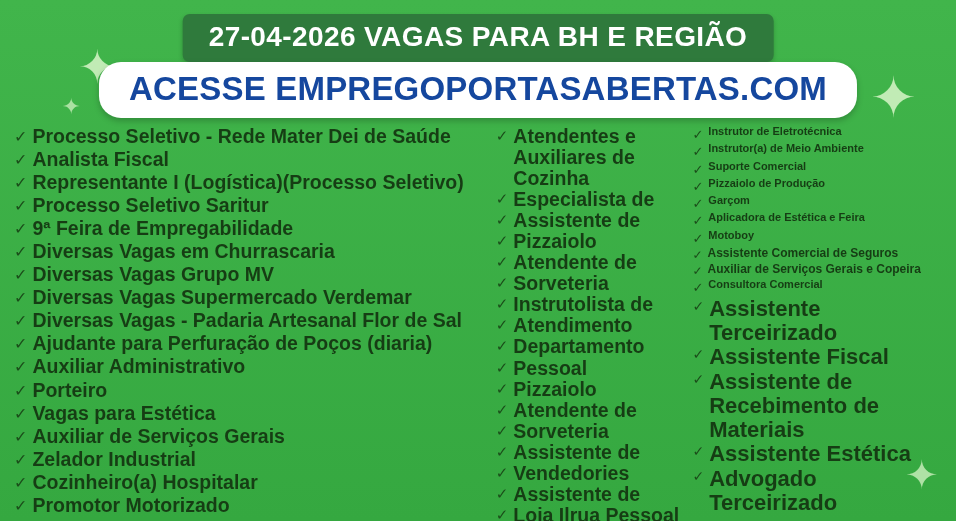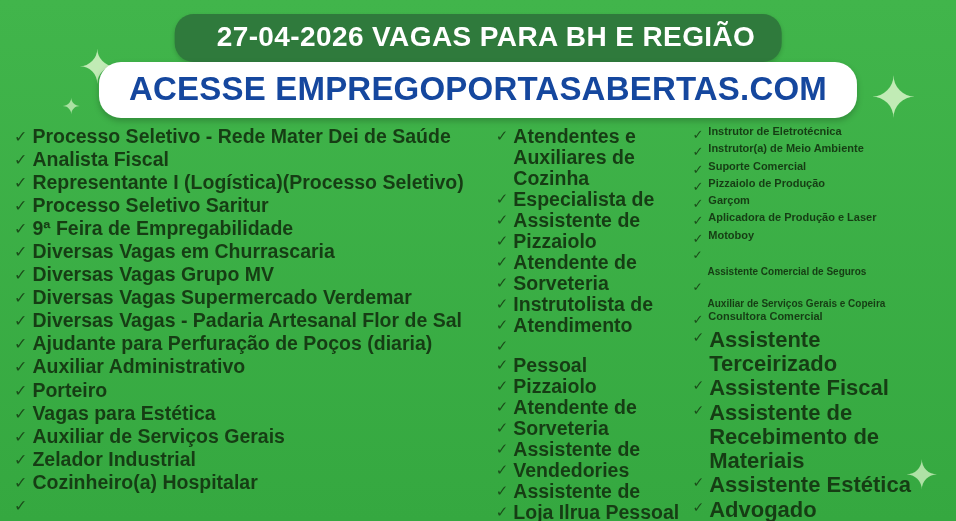--- a/index.html
+++ b/index.html
@@ -32,22 +32,22 @@
   .sparkle.s2 { left: 870px; top: 70px;  font-size: 56px; opacity: .85; }
   .sparkle.s3 { left: 905px; top: 455px; font-size: 40px; opacity: .75; }
   .sparkle.s4 { left: 62px;  top: 96px;  font-size: 22px; opacity: .7; }
 
   .title-band {
     position: absolute;
     left: 50%;
     transform: translateX(-50%);
     top: 14px;
     background: #2f7a3c;
-    border-radius: 19px;
-    padding: 7px 26px 9px 42px;
+    border-radius: 7px;
+    padding: 7px 26px 9px 26px;
     box-shadow: 0 2px 4px rgba(0,0,0,.18);
   }
   .title-band .title-text {
     color: #ffffff;
     font-size: 28px;
     font-weight: bold;
     letter-spacing: .4px;
     white-space: nowrap;
   }
 
@@ -112,21 +112,21 @@
   .col-2 .mark { font-size: 15px; margin-top: 2px; }
   .col-2 .label { font-size: 19.5px; }
   .col-2 .item { margin-bottom: 0px; }
 
   
   .col-3 .mark { font-size: 13px; margin-top: 2px; }
   .col-3 .label { font-size: 11px; }
   .col-3 .item { margin-bottom: 1px; }
   .col-3 .item.big .label { font-size: 22px; }
   .col-3 .item.big .mark { font-size: 14px; }
-  .col-3 .item.small .label { font-size: 10px; margin-top: 20px; }
+  .col-3 .item.small .label { font-size: 12px; }
   .col-3 .item.small .mark { font-size: 12px; }
 </style>
 </head>
 <body>
 
 <div class="poster">
 
   <span class="sparkle s1">✦</span>
   <span class="sparkle s2">✦</span>
   <span class="sparkle s3">✦</span>
@@ -201,20 +201,21 @@
         <div class="item">
           <span class="mark">✓</span>
           <span class="label">Zelador Industrial</span>
         </div>
         <div class="item">
           <span class="mark">✓</span>
           <span class="label">Cozinheiro(a) Hospitalar</span>
         </div>
         <div class="item">
           <span class="mark">✓</span>
+          <span class="label">Promotor Motorizado</span>
         </div>
       </div>
     <div class="col col-2">
         <div class="item">
           <span class="mark">✓</span>
           <span class="label">Atendentes e Auxiliares de Cozinha</span>
         </div>
         <div class="item">
           <span class="mark">✓</span>
           <span class="label">Especialista de</span>
@@ -238,20 +239,21 @@
         <div class="item">
           <span class="mark">✓</span>
           <span class="label">Instrutolista de</span>
         </div>
         <div class="item">
           <span class="mark">✓</span>
           <span class="label">Atendimento</span>
         </div>
         <div class="item">
           <span class="mark">✓</span>
+          <span class="label">Departamento</span>
         </div>
         <div class="item">
           <span class="mark">✓</span>
           <span class="label">Pessoal</span>
         </div>
         <div class="item">
           <span class="mark">✓</span>
           <span class="label">Pizzaiolo</span>
         </div>
         <div class="item">
@@ -295,21 +297,21 @@
         <div class="item">
           <span class="mark">✓</span>
           <span class="label">Pizzaiolo de Produção</span>
         </div>
         <div class="item">
           <span class="mark">✓</span>
           <span class="label">Garçom</span>
         </div>
         <div class="item">
           <span class="mark">✓</span>
-          <span class="label">Aplicadora de Produção e Laser</span>
+          <span class="label">Aplicadora de Estética e Feira</span>
         </div>
         <div class="item">
           <span class="mark">✓</span>
           <span class="label">Motoboy</span>
         </div>
         <div class="item small">
           <span class="mark">✓</span>
           <span class="label">Assistente Comercial de Seguros</span>
         </div>
         <div class="item small">

